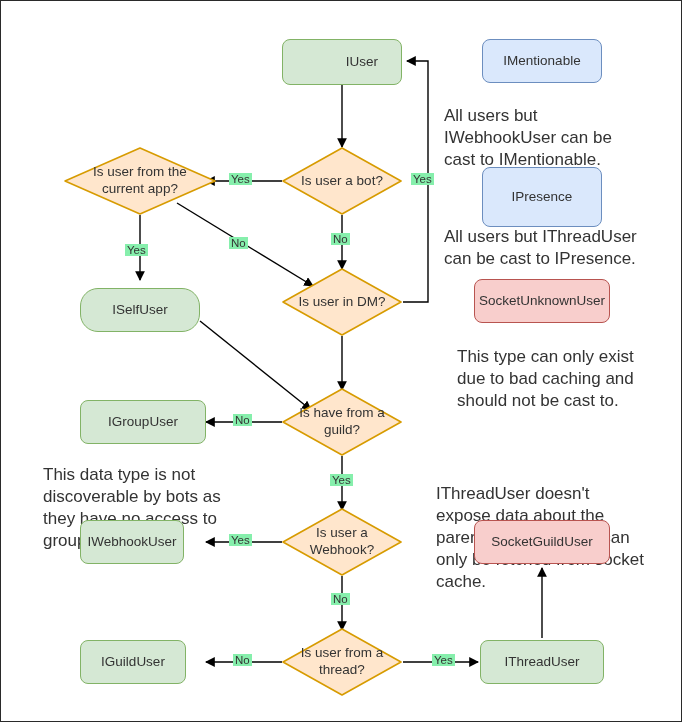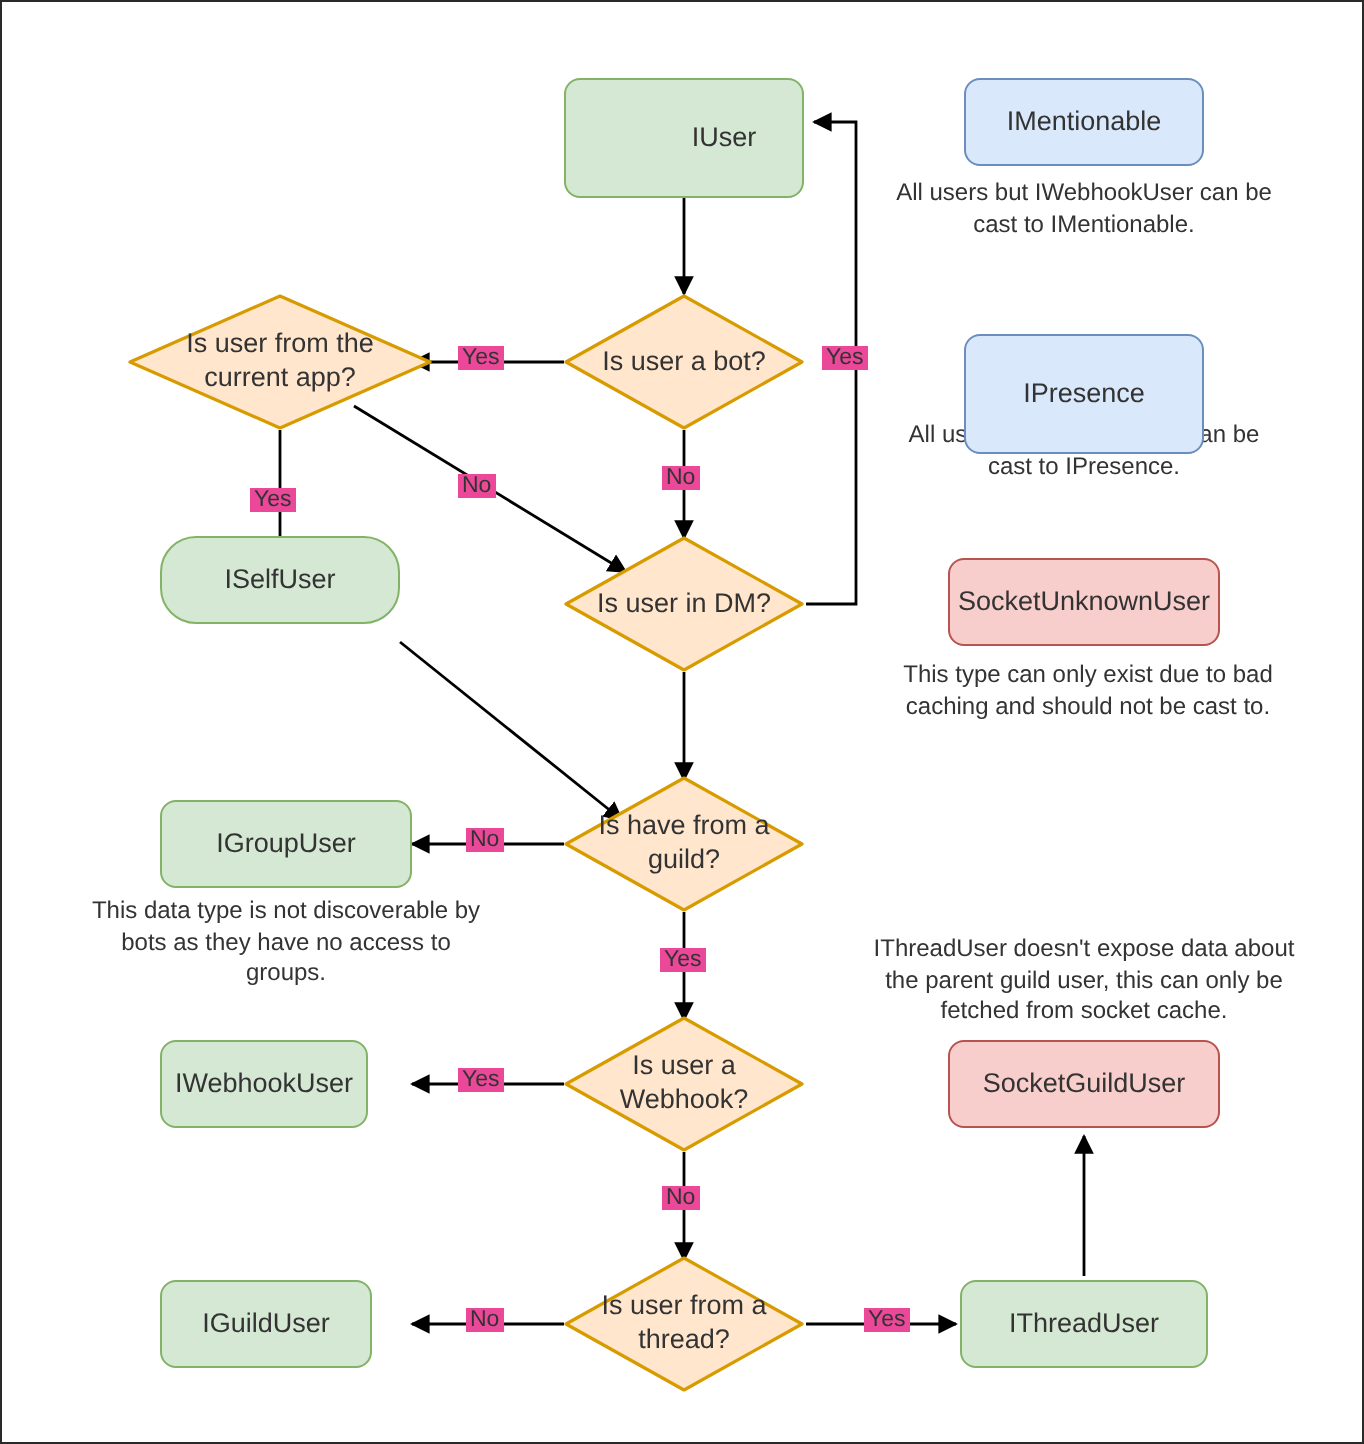--- a/index.html
+++ b/index.html
@@ -67,31 +67,32 @@
     justify-content: center;
     text-align: center;
     font-size: 13.5px;
     color: #333333;
     line-height: 1.25;
     padding: 0 6px;
     box-sizing: border-box;
   }
   .note {
     position: absolute;
-    text-align: center;
-    font-size: 12px;
+    text-align: left;
+    font-size: 17px;
     color: #333333;
     line-height: 1.3;
     z-index: 2;
+    margin-top: 16px;
   }
   .edge-label {
     position: absolute;
     font-size: 11.5px;
     color: #333333;
-    background: #ec4899;
+    background: #86efac;
     padding: 0 2px;
     z-index: 4;
     white-space: nowrap;
   }
 </style>
 </head>
 <body>
 
 <div id="canvas">
 
@@ -140,23 +141,23 @@
   <span class="edge-label" style="left:124px; top:243px;">Yes</span>
   <span class="edge-label" style="left:228px; top:236px;">No</span>
   <span class="edge-label" style="left:410px; top:172px;">Yes</span>
   <span class="edge-label" style="left:232px; top:413px;">No</span>
   <span class="edge-label" style="left:329px; top:473px;">Yes</span>
   <span class="edge-label" style="left:228px; top:533px;">Yes</span>
   <span class="edge-label" style="left:330px; top:592px;">No</span>
   <span class="edge-label" style="left:232px; top:653px;">No</span>
   <span class="edge-label" style="left:431px; top:653px;">Yes</span>
 
-  <div class="node rect green" style="left:281px; top:38px; width:120px; height:60px;padding-left:40px;">IUser</div>
-
-  <div class="node rect green" style="left:79px; top:267px; width:120px; height:44px;border-radius:18px;">ISelfUser</div>
+  <div class="node rect green" style="left:281px; top:38px; width:120px; height:46px;padding-left:40px;">IUser</div>
+
+  <div class="node rect green" style="left:79px; top:287px; width:120px; height:44px;border-radius:18px;">ISelfUser</div>
 
   <div class="node rect green" style="left:79px; top:399px; width:126px; height:44px;">IGroupUser</div>
 
   <div class="node rect green" style="left:79px; top:519px; width:104px; height:44px;">IWebhookUser</div>
 
   <div class="node rect green" style="left:79px; top:639px; width:106px; height:44px;">IGuildUser</div>
 
   <div class="node rect green" style="left:479px; top:639px; width:124px; height:44px;">IThreadUser</div>
 
   <div class="node rect blue" style="left:481px; top:38px; width:120px; height:44px;">IMentionable</div>
@@ -206,19 +207,19 @@
     <svg width="120" height="68" viewBox="0 0 120 68">
       <polygon points="60,1 119,34 60,67 1,34" fill="#ffe6cc" stroke="#d79b00" stroke-width="1.6" stroke-linejoin="round"></polygon>
     </svg>
     <div class="diamond-label" style="padding:0 14px;">Is user from a thread?</div>
   </div>
 
   <div class="note" style="left:443px; top:88px; width:196px;">All users but IWebhookUser can be cast to IMentionable.</div>
 
   <div class="note" style="left:443px; top:209px; width:196px;">All users but IThreadUser can be cast to IPresence.</div>
 
-  <div class="note" style="left:445px; top:329px; width:196px;">This type can only exist due to bad caching and should not be cast to.</div>
+  <div class="note" style="left:456px; top:329px; width:196px;">This type can only exist due to bad caching and should not be cast to.</div>
 
   <div class="note" style="left:42px; top:447px; width:200px;">This data type is not discoverable by bots as they have no access to groups.</div>
 
   <div class="note" style="left:435px; top:466px; width:212px;">IThreadUser doesn't expose data about the parent guild user, this can only be fetched from socket cache.</div>
 
 </div>
 
 </body></html>

